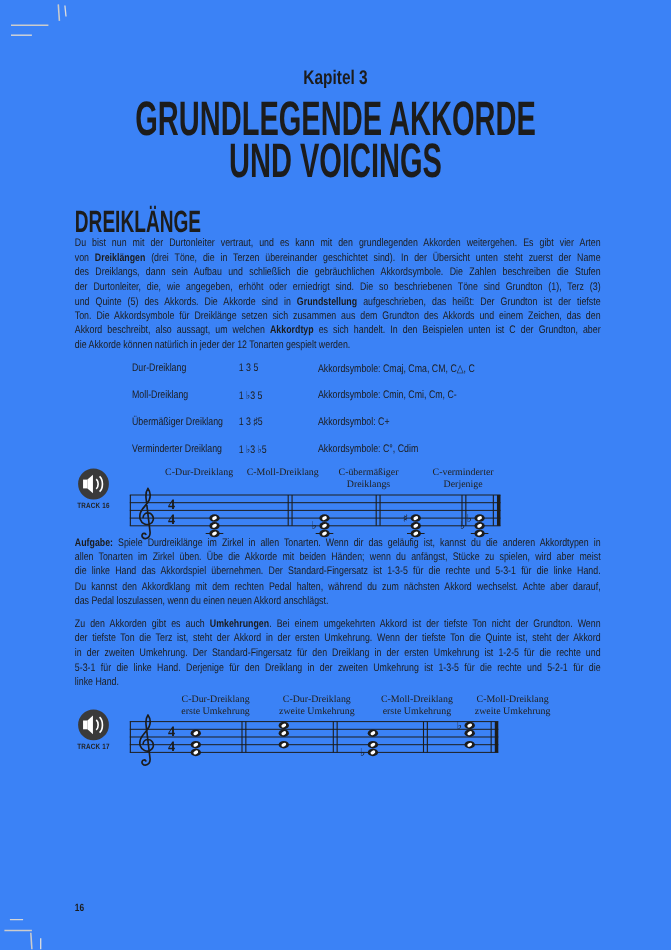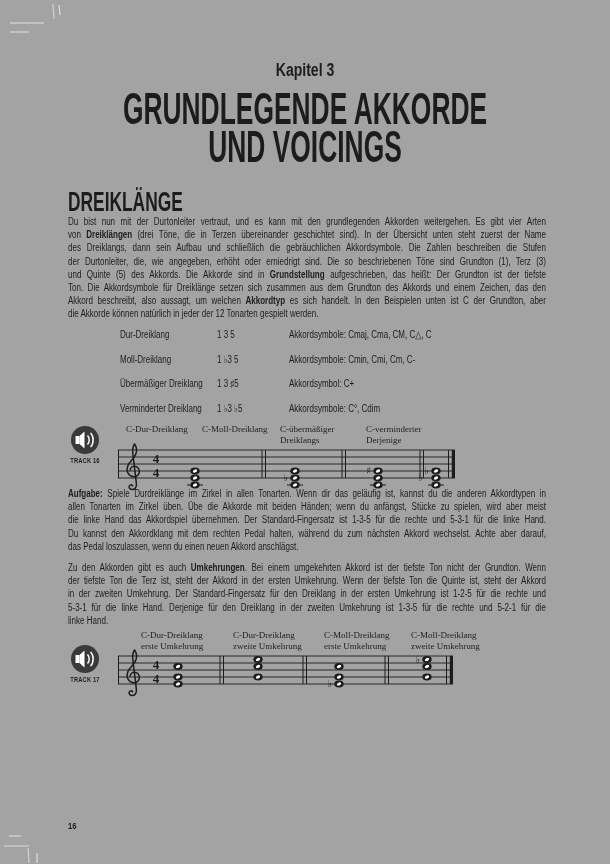--- a/index.html
+++ b/index.html
@@ -1,34 +1,34 @@
 <!DOCTYPE html>
 <html><head>
 <meta charset="utf-8">
 <style>
   html,body{margin:0;padding:0;background:#e8e8e8;}
-  .page{position:relative;width:610px;height:864px;background:#a3a3a3;overflow:hidden;
+  .page{position:relative;width:610px;height:864px;background:#3b82f6;overflow:hidden;
         font-family:"Liberation Sans",sans-serif;color:#1c1c1c;}
   .abs{position:absolute;}
   
   .title-line{position:absolute;left:0;width:610px;text-align:center;font-weight:700;
               transform:scaleX(0.60);transform-origin:50% 0;white-space:nowrap;}
   .chapter{position:absolute;left:0;width:610px;text-align:center;font-weight:700;font-size:18px;
            transform:scaleX(0.78);transform-origin:50% 0;}
   .heading{position:absolute;font-weight:700;font-size:28px;transform:scaleX(0.62);
            transform-origin:0 0;white-space:nowrap;letter-spacing:0;}
   .condblock{position:absolute;width:596px;transform:scaleX(0.802);transform-origin:0 0;
              font-size:10px;line-height:13.2px;}
   .line{text-align:justify;white-space:nowrap;}
   .line.jl{text-align-last:justify;}
   .b{font-weight:700;}
   .trow{position:absolute;left:120px;width:460px;height:14px;}
   .cell{position:absolute;top:0;white-space:nowrap;font-size:10px;
         transform:scaleX(0.80);transform-origin:0 0;}
-  .mlabel{position:absolute;width:110px;white-space:pre-line;
+  .mlabel{position:absolute;width:110px;text-align:center;white-space:pre-line;
           font-family:"Liberation Serif",serif;font-size:9px;line-height:10.5px;color:#222;}
   .trlabel{position:absolute;width:56px;text-align:center;font-weight:700;font-size:7px;
            transform:scaleX(0.82);transform-origin:50% 0;color:#222;letter-spacing:0.2px;}
   .pagenum{position:absolute;font-weight:700;font-size:9.5px;transform:scaleX(0.8);
            transform-origin:0 0;}
   svg{display:block;}
 </style>
 </head>
 <body>
 

